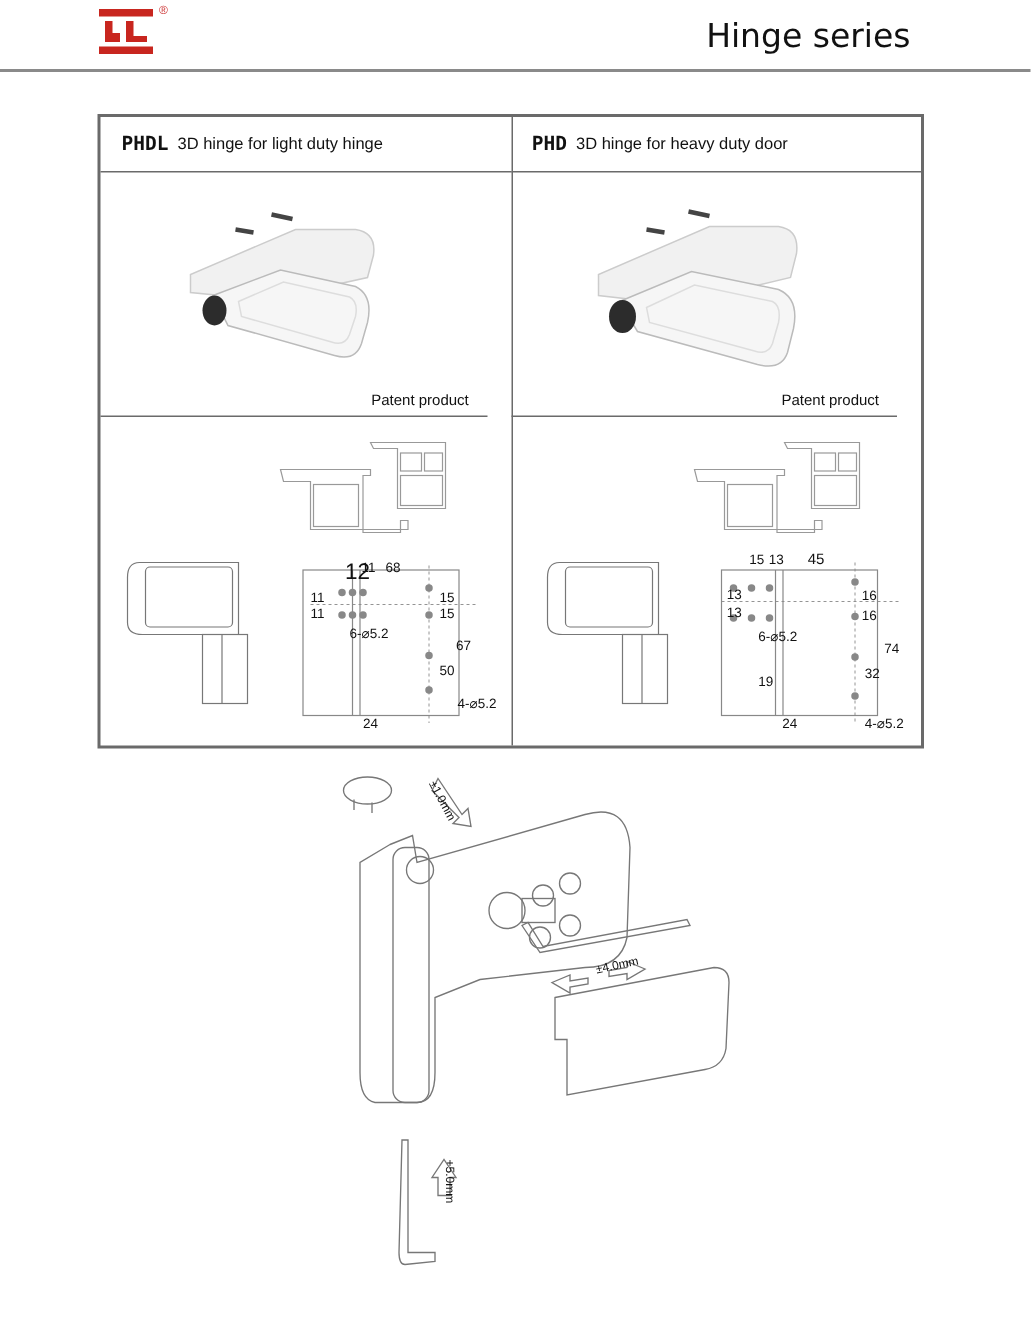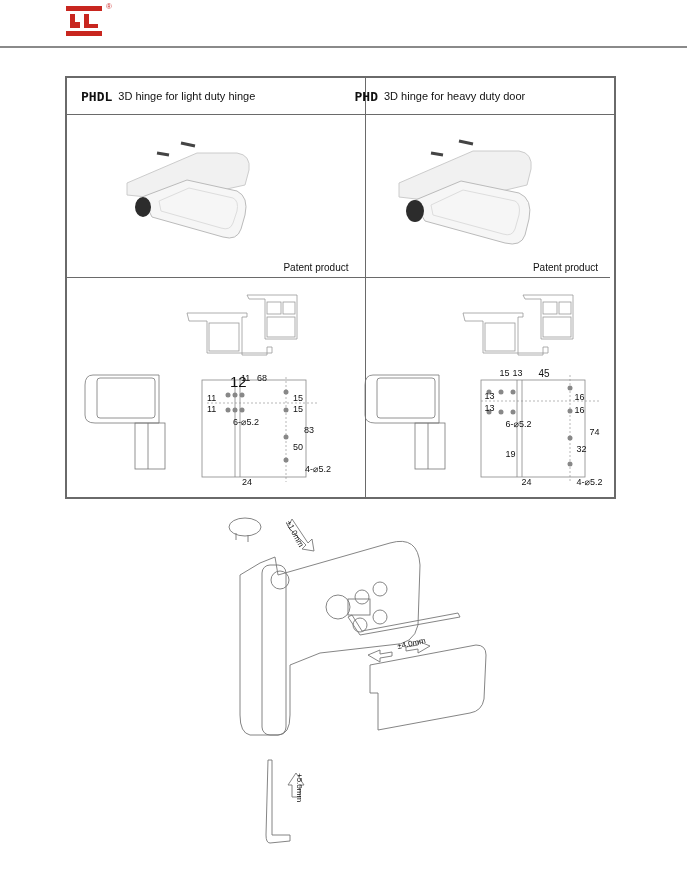--- a/index.html
+++ b/index.html
@@ -4,43 +4,44 @@
 <style>
   html,body{margin:0;padding:0;background:#fff;}
   body{width:687px;height:882px;position:relative;overflow:hidden;font-family:"Liberation Sans",sans-serif;color:#111;}
   .header{position:absolute;left:0;top:0;width:687px;height:46px;border-bottom:2px solid #8a8a8a;}
   .logo{position:absolute;left:66px;top:4px;width:180px;height:34px;}
   .logo-text{position:absolute;left:48px;top:4px;font-family:"DejaVu Sans",sans-serif;font-size:23px;font-weight:bold;color:#6e6e6e;letter-spacing:1px;}
   .reg{position:absolute;left:40px;top:-2px;font-size:8px;color:#c33;}
   .series-title{position:absolute;right:80px;top:12px;font-size:22px;color:#111;font-family:"DejaVu Sans",sans-serif;}
   .spec-table{position:absolute;left:65px;top:76px;width:551px;height:423px;border:2px solid #6a6a6a;box-sizing:border-box;}
   .col{position:absolute;top:0;bottom:0;width:50%;}
-  .col.left{left:0;border-right:1.5px solid #6a6a6a;padding-left:24px;}
+  .col.left{left:0;border-right:1.5px solid #6a6a6a;}
   .col.right{right:0;}
   .cell-title{position:absolute;left:0;right:0;top:0;height:37px;border-bottom:1.5px solid #6a6a6a;display:flex;align-items:center;padding-left:14px;box-sizing:border-box;}
   .code{font-family:"DejaVu Sans Mono",monospace;font-weight:bold;font-size:13px;margin-right:6px;}
   .desc{font-size:11px;}
-  .cell-photo{position:absolute;left:0;right:4px;top:37px;height:162px;border-bottom:1.5px solid #6a6a6a;}
+  .cell-photo{position:absolute;left:0;right:16px;top:37px;height:162px;border-bottom:1.5px solid #6a6a6a;}
   .patent{position:absolute;right:12px;bottom:4px;font-size:10px;}
   .cell-drawing{position:absolute;left:0;right:0;top:199px;bottom:0;}
   .abs{position:absolute;}
 </style>
 </head>
 <body>
 
 <div class="header">
   <div class="logo">
     <svg class="abs" style="left:0;top:2px" width="36" height="30" viewBox="0 0 36 30">
       <rect x="0" y="0" width="36" height="5" fill="#c8261f"></rect>
       <rect x="0" y="25" width="36" height="5" fill="#c8261f"></rect>
       <path d="M4 8 L4 22 L14 22 L14 16 L9 16 L9 8 Z" fill="#c8261f"></path>
       <path d="M18 8 L18 22 L32 22 L32 18 L23 18 L23 8 Z" fill="#c8261f"></path>
     </svg>
     <span class="reg">®</span>
   </div>
+  <div class="series-title">Hinge series</div>
 </div>
 
 <div class="spec-table">
 
   <div class="col left">
     <div class="cell-title">
       <span class="code">PHDL</span>
       <span class="desc">3D hinge for light duty hinge</span>
     </div>
     <div class="cell-photo">
@@ -95,21 +96,21 @@
         </g>
       </svg>
 
       <span class="abs" style="left:163px;top:96px;font-size:15px">12</span>
       <span class="abs" style="left:174px;top:96px;font-size:9px">11</span>
       <span class="abs" style="left:190px;top:96px;font-size:9px">68</span>
       <span class="abs" style="left:140px;top:116px;font-size:9px">11</span>
       <span class="abs" style="left:140px;top:127px;font-size:9px">11</span>
       <span class="abs" style="left:226px;top:116px;font-size:9px">15</span>
       <span class="abs" style="left:226px;top:127px;font-size:9px">15</span>
-      <span class="abs" style="left:237px;top:148px;font-size:9px">83</span>
+      <span class="abs" style="left:237px;top:148px;font-size:9px">67</span>
       <span class="abs" style="left:226px;top:165px;font-size:9px">50</span>
       <span class="abs" style="left:175px;top:200px;font-size:9px">24</span>
       <span class="abs" style="left:166px;top:140px;font-size:9px">6-⌀5.2</span>
       <span class="abs" style="left:238px;top:187px;font-size:9px">4-⌀5.2</span>
     </div>
   </div>
 
   <div class="col right">
     <div class="cell-title">
       <span class="code">PHD</span>

